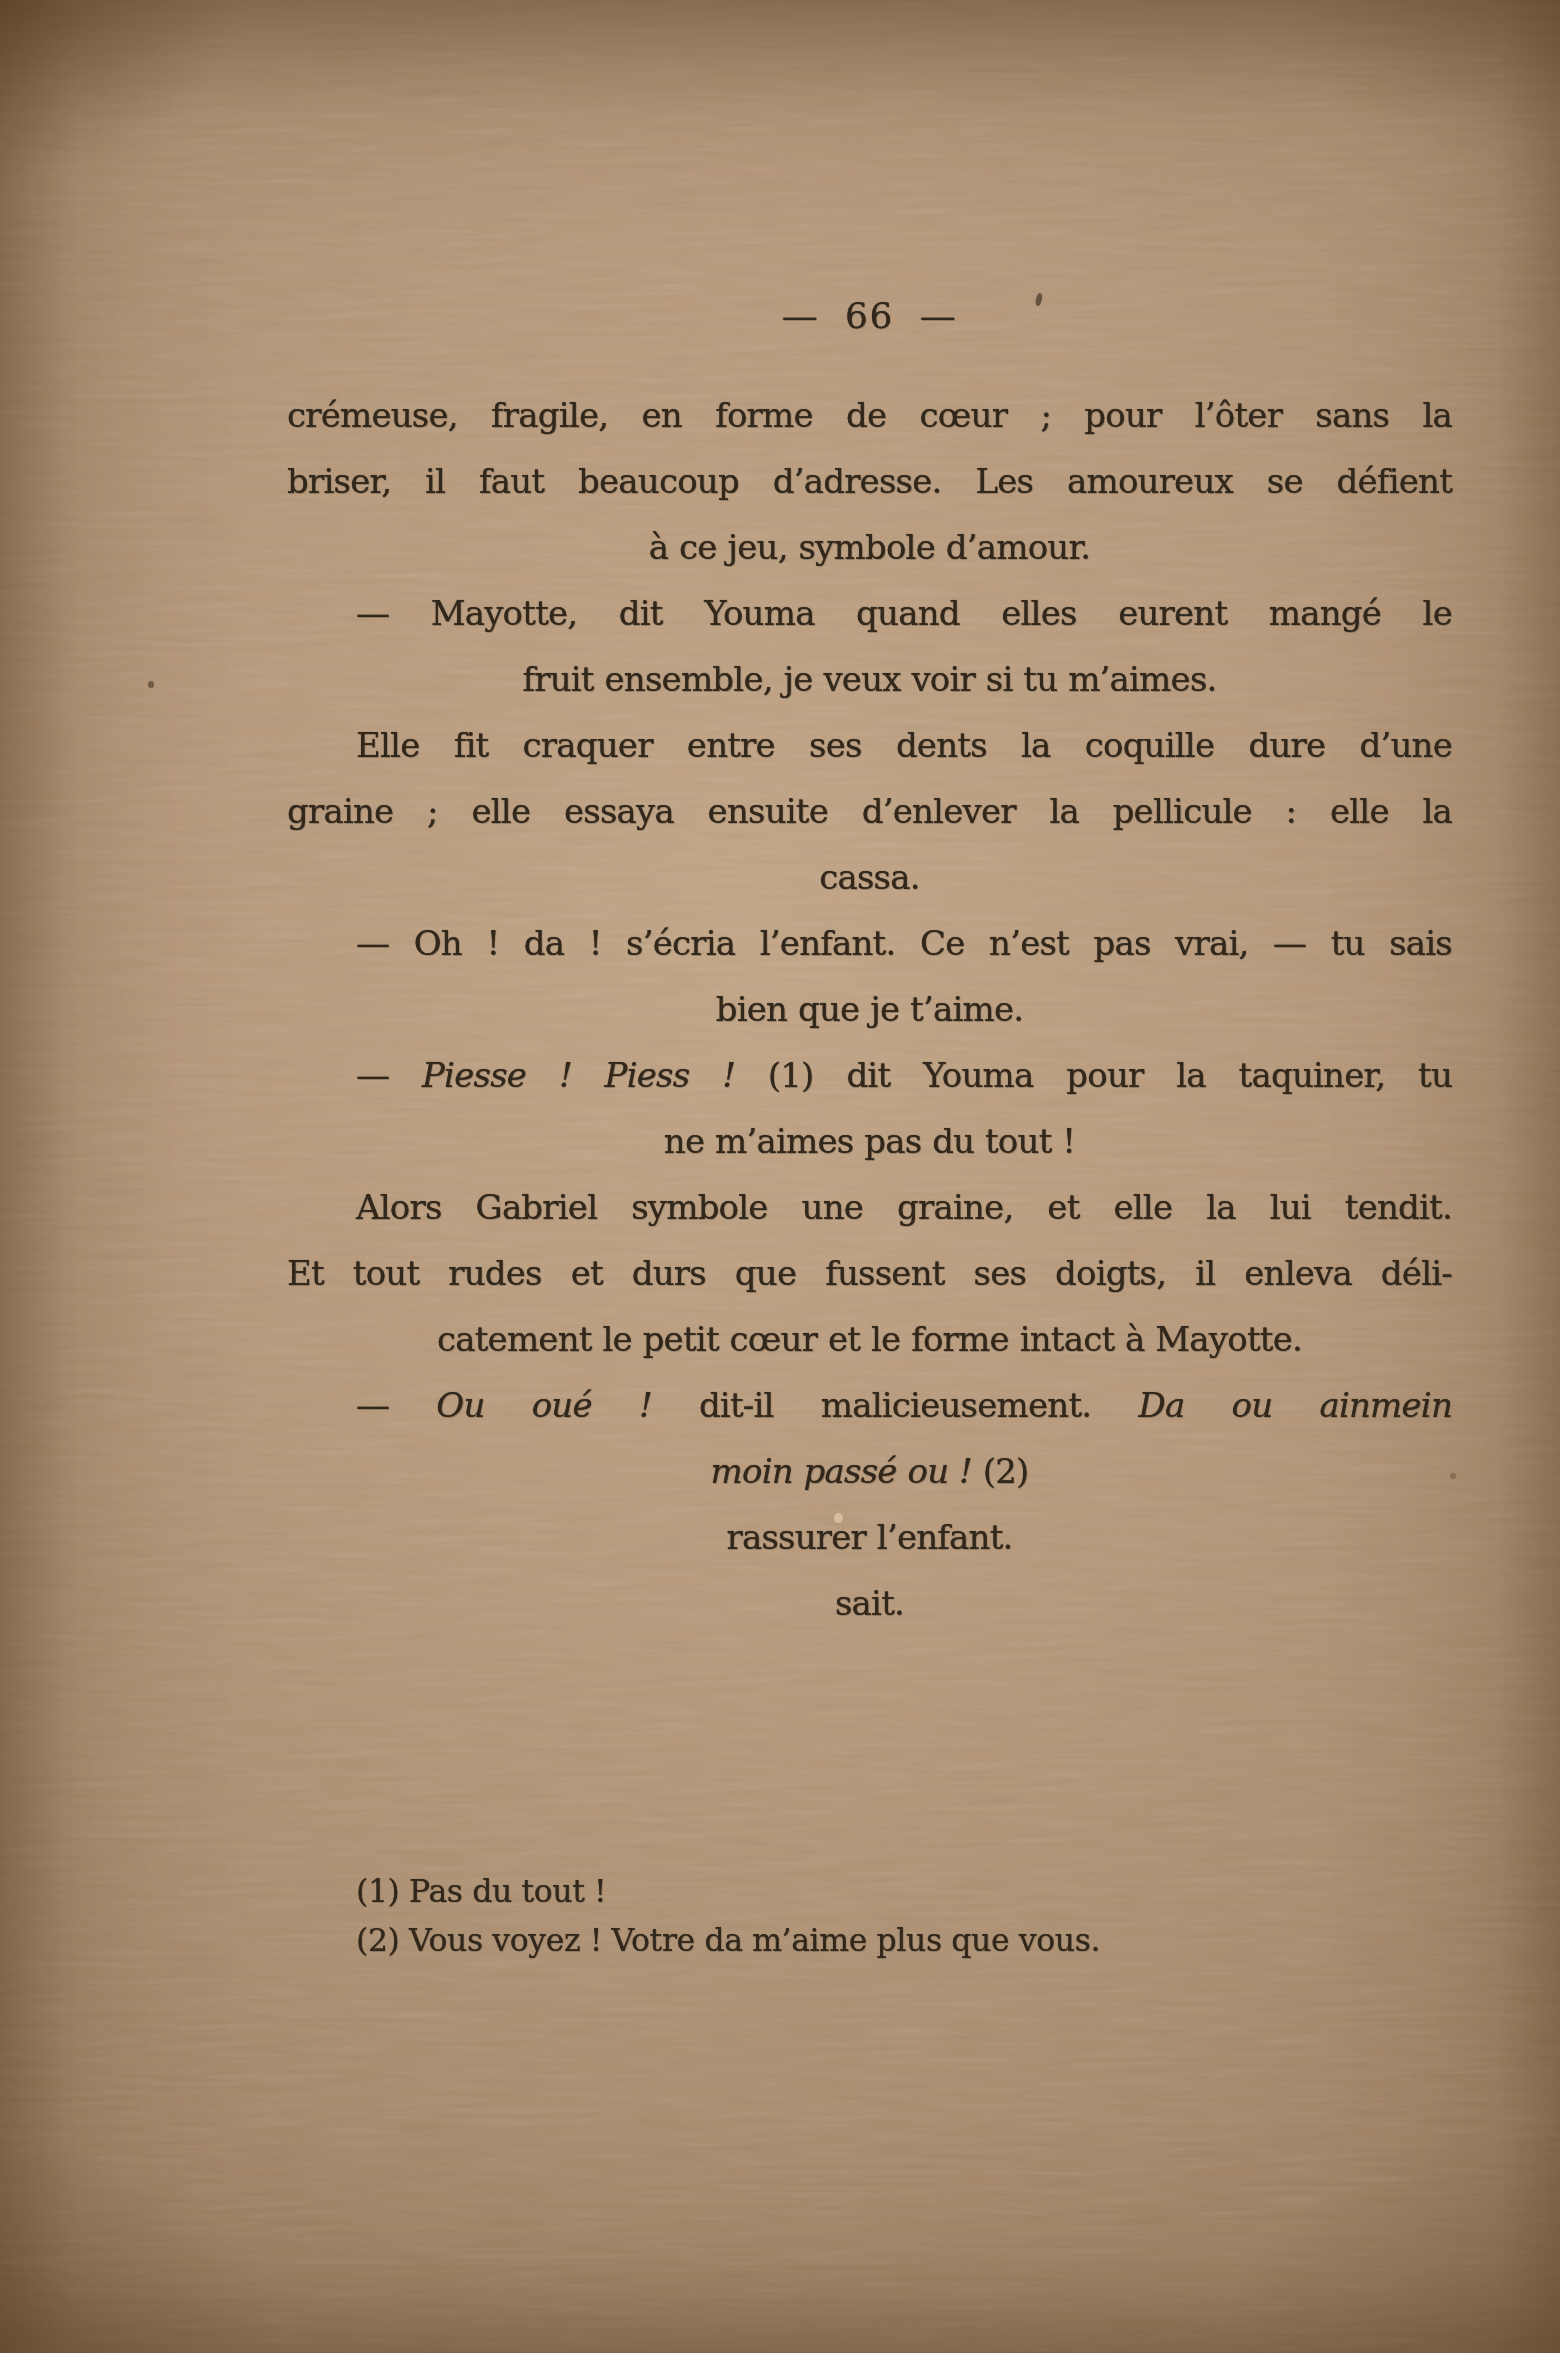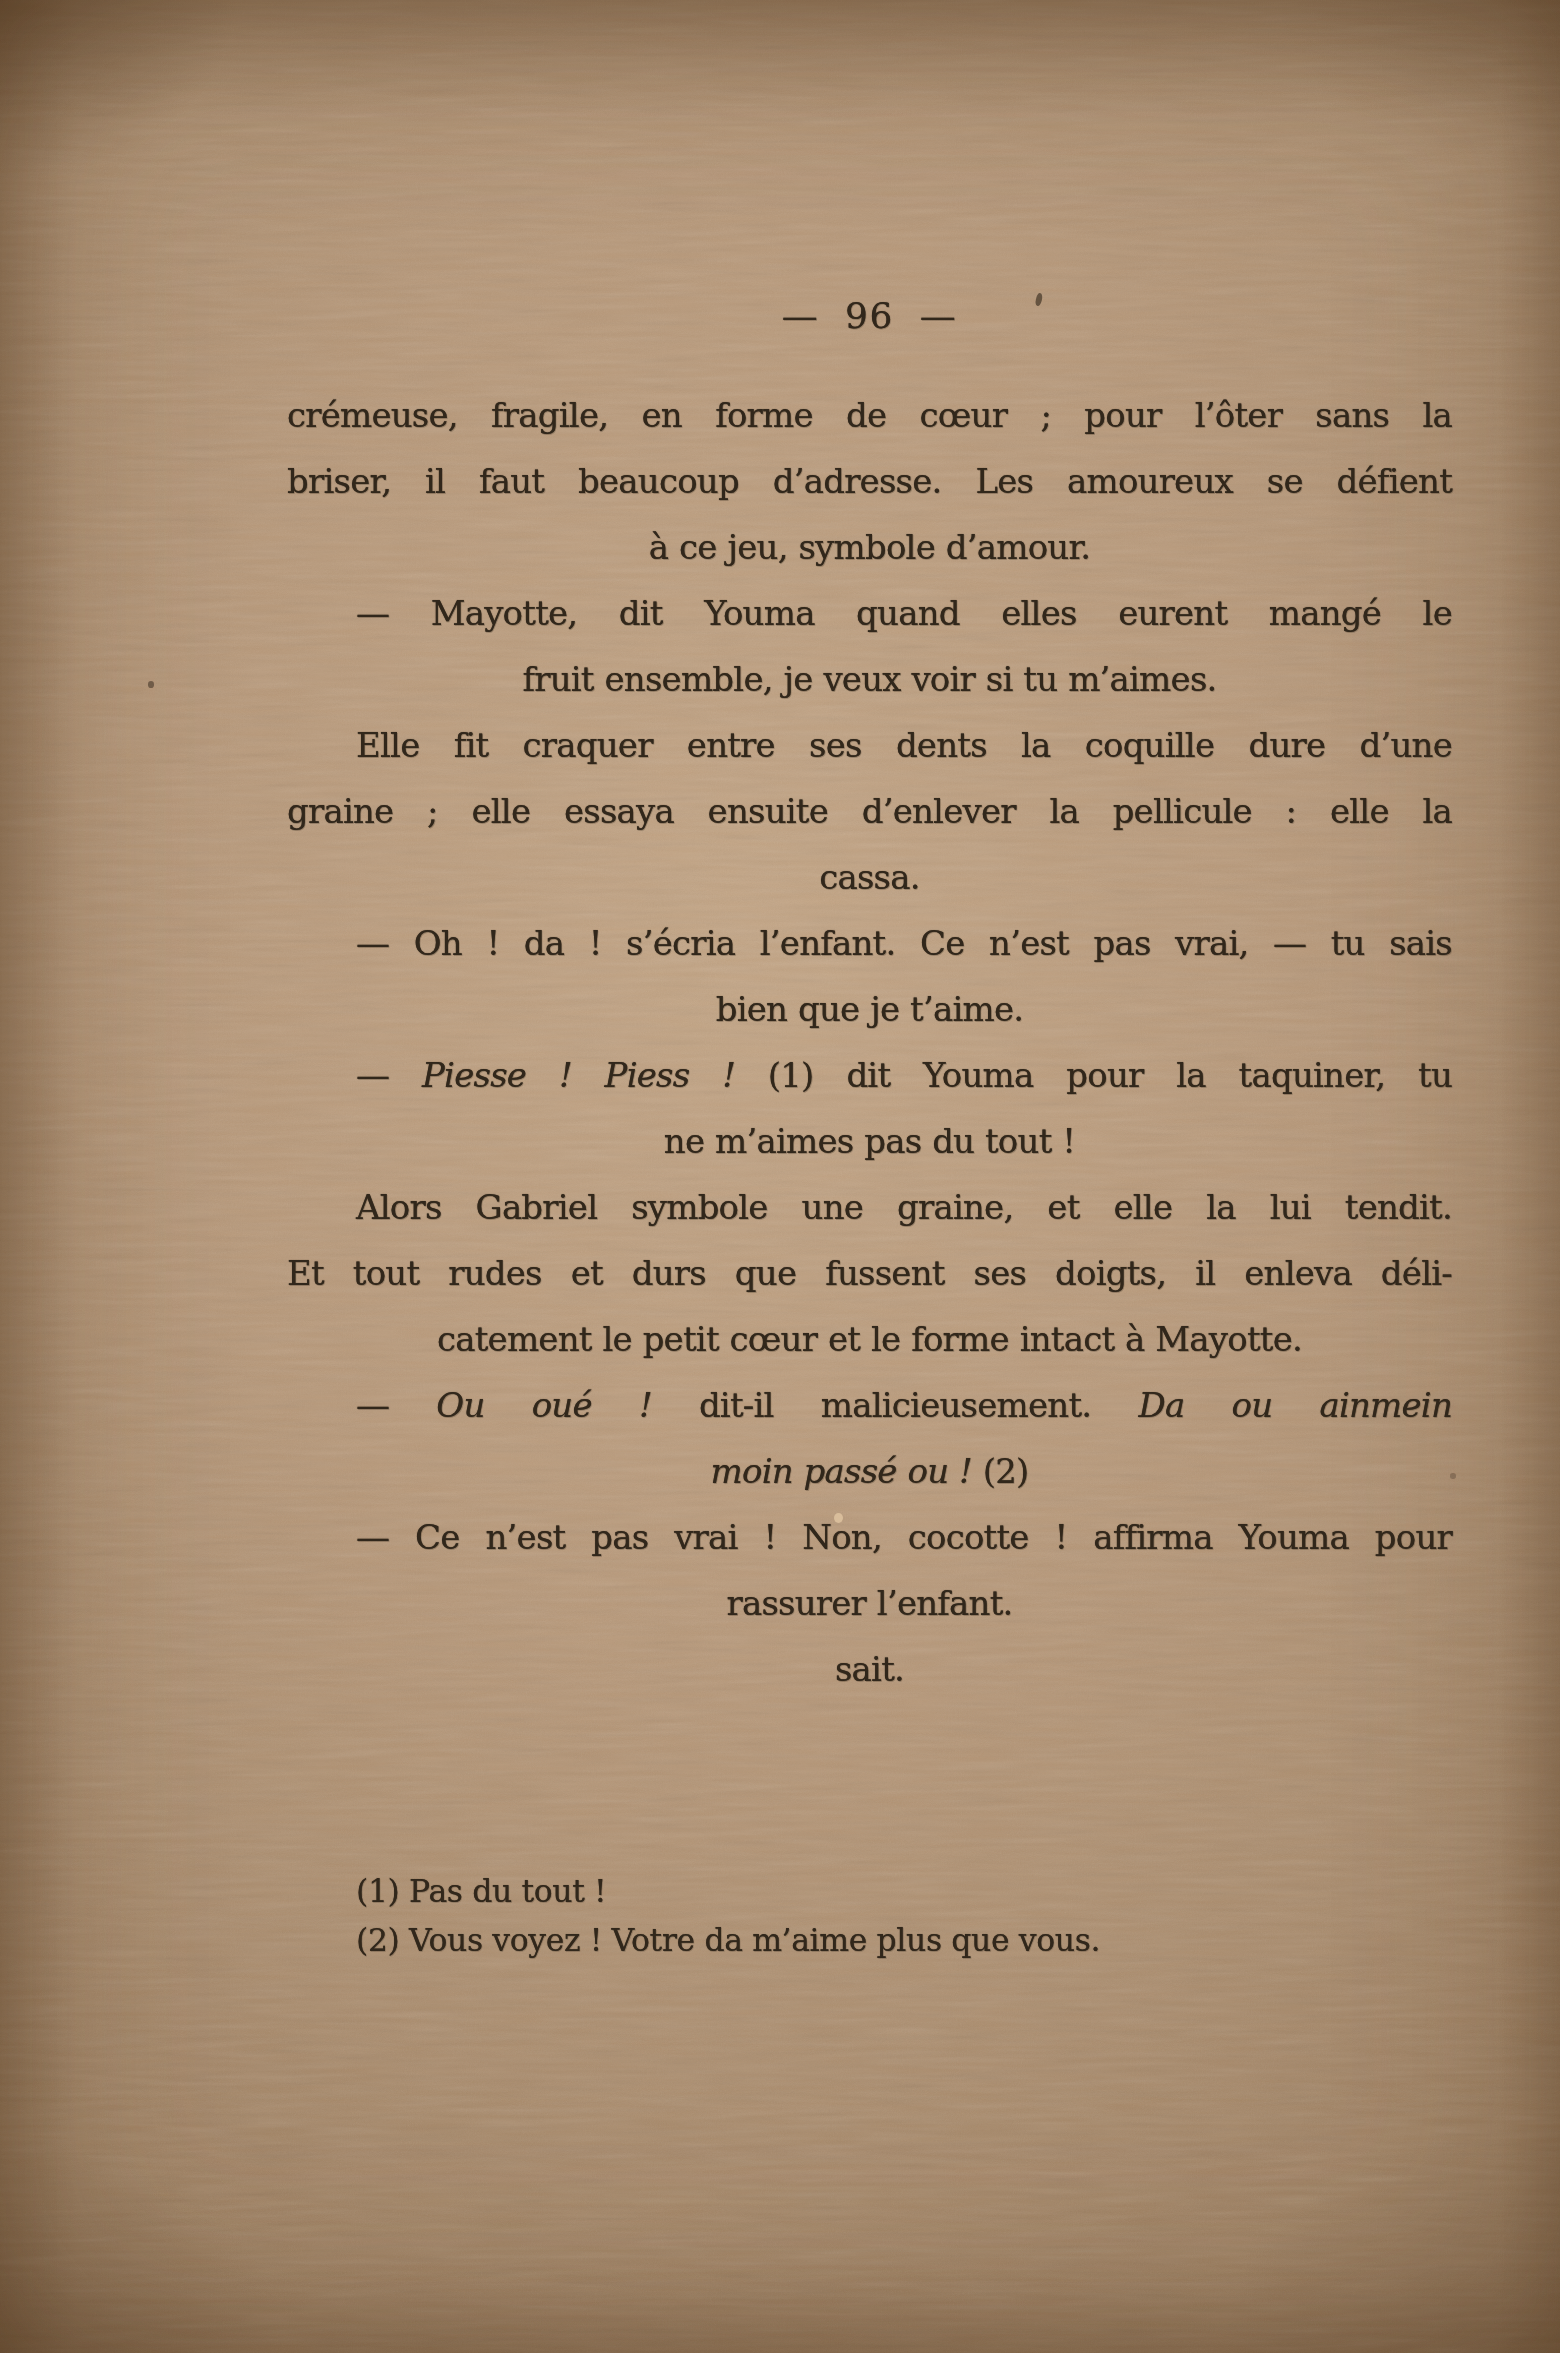--- a/index.html
+++ b/index.html
@@ -91,41 +91,40 @@
         <feColorMatrix type="saturate" values="0"></feColorMatrix>
         <feComponentTransfer>
             <feFuncA type="linear" slope="0.14" intercept="0"></feFuncA>
           </feComponentTransfer>
       </filter>
     </defs>
     <rect width="100%" height="100%" filter="url(#fiber)" style="mix-blend-mode:soft-light"></rect>
     <rect width="100%" height="100%" filter="url(#grain)" style="mix-blend-mode:multiply" opacity="0.55"></rect>
   </svg>
 
-  <div class="pagenum">— 96 —</div>
+  <div class="pagenum">— 66 —</div>
 
   <div class="bodytext">
       <div class="line j"><span>crémeuse, fragile, en forme de cœur ; pour l’ôter sans la</span></div>
       <div class="line j"><span>briser, il faut beaucoup d’adresse. Les amoureux se défient</span></div>
       <div class="line"><span>à ce jeu, symbole d’amour.</span></div>
       <div class="line j ind"><span>— Mayotte, dit Youma quand elles eurent mangé le</span></div>
       <div class="line"><span>fruit ensemble, je veux voir si tu m’aimes.</span></div>
       <div class="line j ind"><span>Elle fit craquer entre ses dents la coquille dure d’une</span></div>
       <div class="line j"><span>graine ; elle essaya ensuite d’enlever la pellicule : elle la</span></div>
       <div class="line"><span>cassa.</span></div>
       <div class="line j ind"><span>— Oh ! da ! s’écria l’enfant. Ce n’est pas vrai, — tu sais</span></div>
       <div class="line"><span>bien que je t’aime.</span></div>
       <div class="line j ind"><span>— </span><span class="it">Piesse ! Piess !</span><span> (1) dit Youma pour la taquiner, tu</span></div>
       <div class="line"><span>ne m’aimes pas du tout !</span></div>
       <div class="line j ind"><span>Alors Gabriel symbole une graine, et elle la lui tendit.</span></div>
       <div class="line j"><span>Et tout rudes et durs que fussent ses doigts, il enleva déli-</span></div>
       <div class="line"><span>catement le petit cœur et le forme intact à Mayotte.</span></div>
       <div class="line j ind"><span>— </span><span class="it">Ou oué !</span><span> dit-il malicieusement. </span><span class="it">Da ou ainmein</span></div>
       <div class="line"><span class="it">moin passé ou !</span><span> (2)</span></div>
-      <div class="line j ind"><span>— Ce n’est pas vrai ! Non, cocotte ! affirma Youma pour</span></div>
       <div class="line"><span>rassurer l’enfant.</span></div>
       <div class="line"><span>sait.</span></div>
     </div>
 
   <div class="footnotes">
       <div class="fline">(1) Pas du tout !</div>
       <div class="fline">(2) Vous voyez ! Votre da m’aime plus que vous.</div>
     </div>
 
   <div class="speck speck-a"></div>

